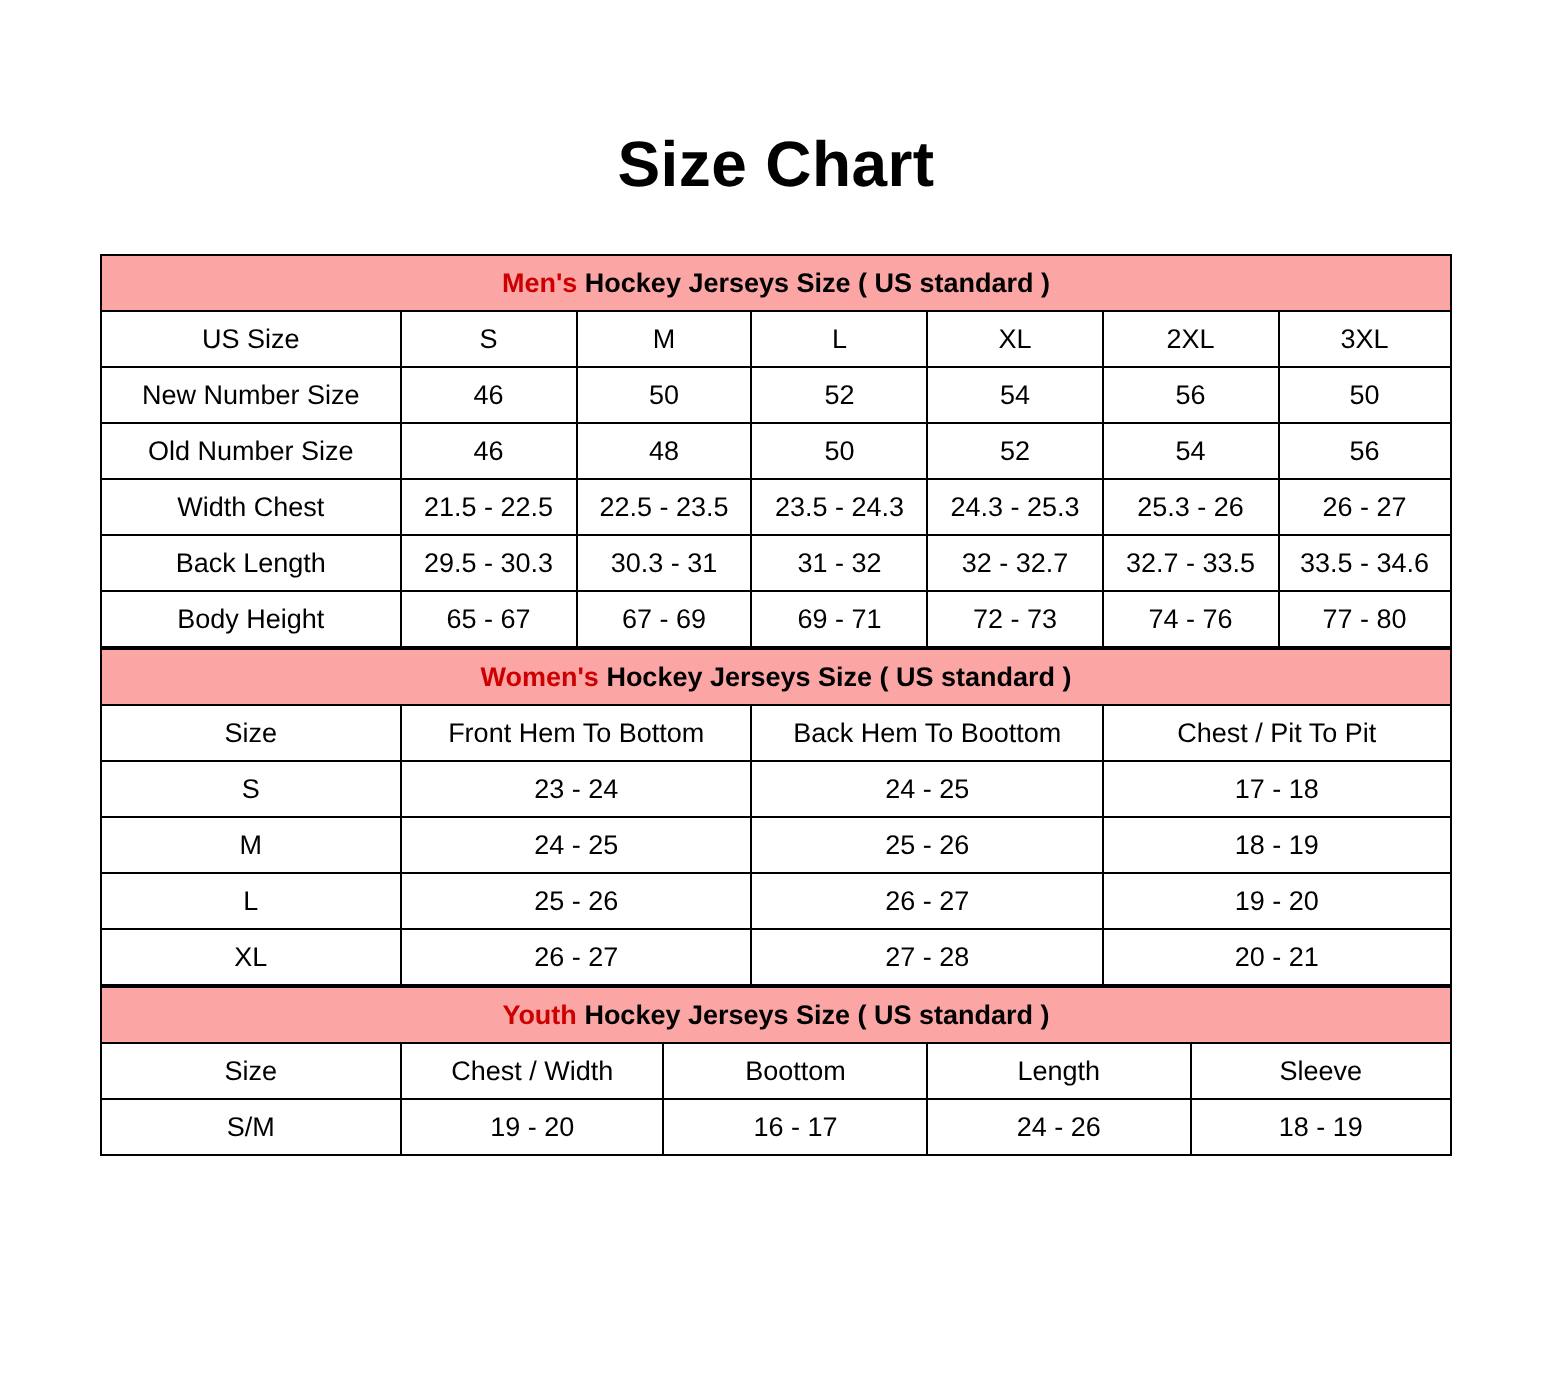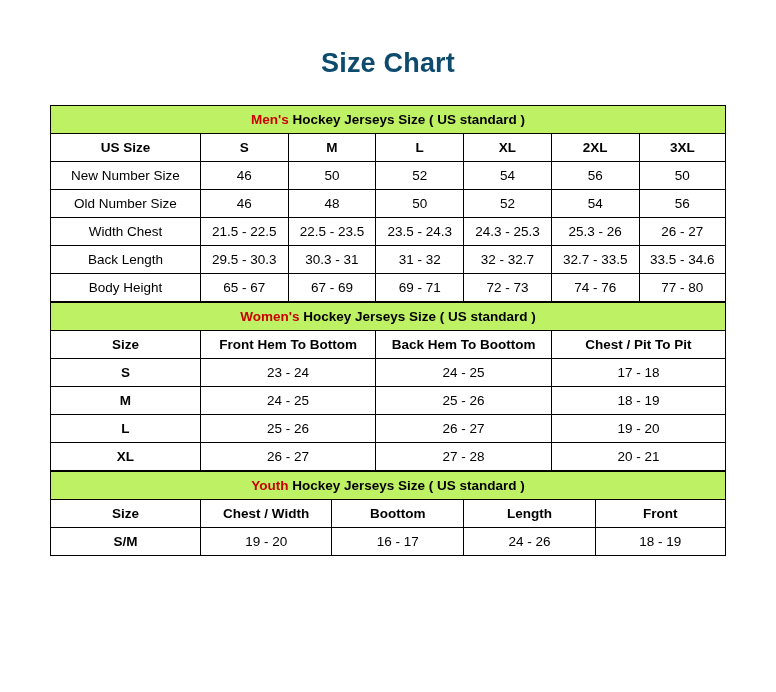--- a/index.html
+++ b/index.html
@@ -15,24 +15,24 @@
     overflow: hidden;
   }
   .page {
     position: relative;
     width: 776px;
     height: 692px;
     box-sizing: border-box;
   }
   .title {
     text-align: center;
-    color: #0c4a6e;
-    font-size: 27px;
+    color: #000000;
+    font-size: 32px;
     font-weight: bold;
-    padding-top: 48px;
+    padding-top: 64px;
     padding-bottom: 0;
     letter-spacing: 0.2px;
   }
   .tables-wrap {
     width: 676px;
     margin: 26px auto 0 auto;
   }
   table.chart {
     border-collapse: collapse;
     width: 100%;
@@ -40,31 +40,31 @@
   }
   table.chart td {
     border: 1px solid #000000;
     text-align: center;
     vertical-align: middle;
     font-size: 13.5px;
     height: 25px;
     padding: 1px 2px;
   }
   .band {
-    background: #bef264;
+    background: #fca5a5;
     font-weight: bold;
     font-size: 15px;
     height: 31px;
   }
   .band .accent-men { color: #cc0000; }
   .band .accent-women { color: #cc0000; }
   .band .accent-youth { color: #cc0000; }
   .band .rest { color: #000000; }
   .hdr {
-    font-weight: bold;
+    font-weight: normal;
   }
   .rowlabel {
     font-weight: normal;
     margin-left: 20px;
   }
 </style>
 </head>
 <body>
 
 <div class="page">
@@ -198,21 +198,21 @@
       </colgroup>
       <tbody>
         <tr>
           <td class="band" colspan="5"><span class="accent-youth">Youth</span><span class="rest"> Hockey Jerseys Size ( US standard )</span></td>
         </tr>
         <tr>
           <td class="hdr">Size</td>
           <td class="hdr">Chest / Width</td>
           <td class="hdr">Boottom</td>
           <td class="hdr">Length</td>
-          <td class="hdr">Front</td>
+          <td class="hdr">Sleeve</td>
         </tr>
         <tr>
           <td class="hdr">S/M</td>
           <td>19 - 20</td>
           <td>16 - 17</td>
           <td>24 - 26</td>
           <td>18 - 19</td>
         </tr>
       </tbody>
     </table>

